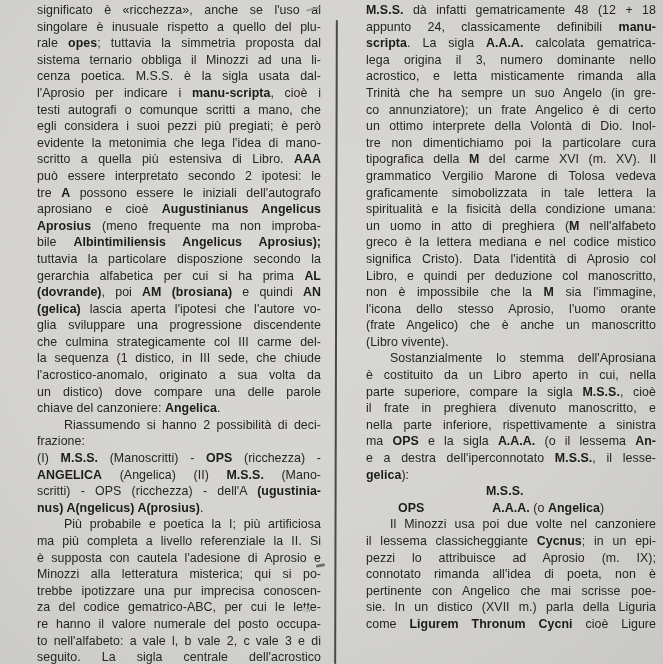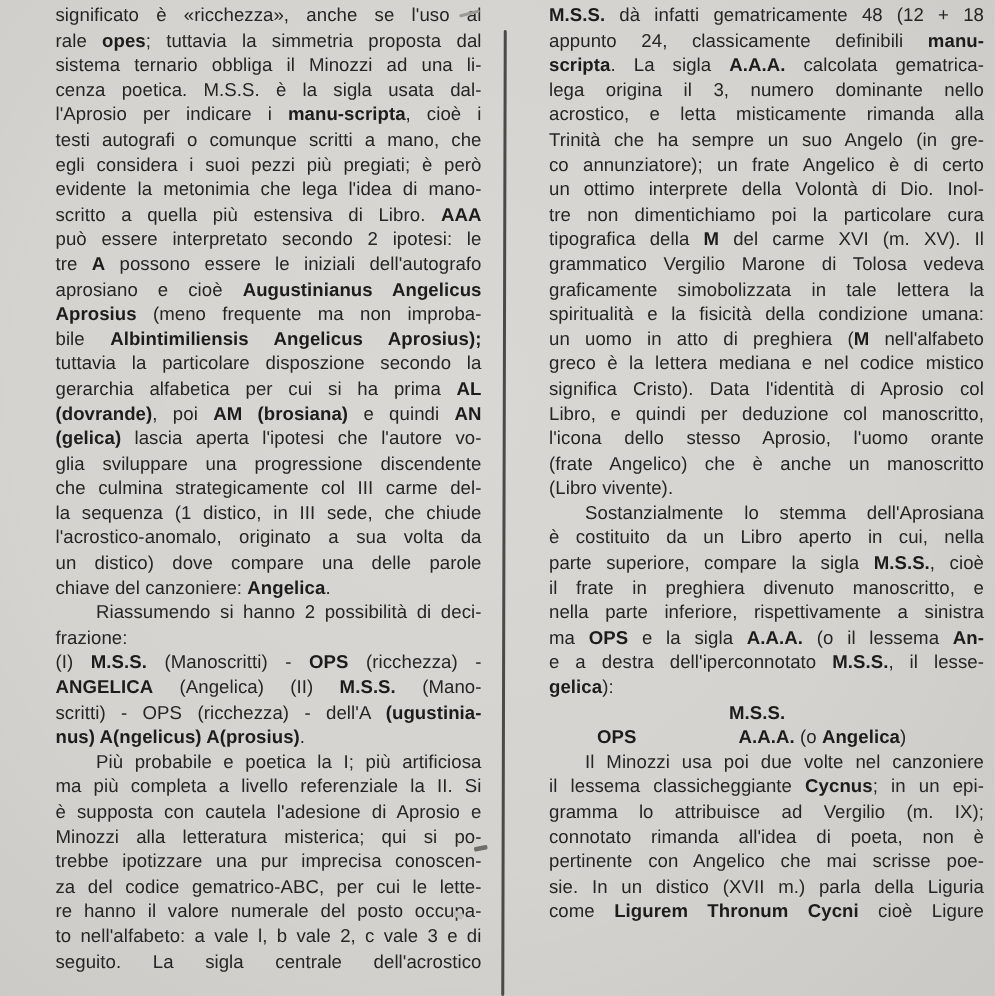--- a/index.html
+++ b/index.html
@@ -39,20 +39,21 @@
   .mark.m1{left:306px;top:8px;width:14px;height:2px;background:#9b9b96;transform:rotate(-14deg);}
   .mark.m2{left:316px;top:564px;width:9px;height:3px;background:#6e6e69;transform:rotate(-10deg);}
   .mark.m3{left:302px;top:608px;width:7px;height:4px;background:#bcbbb6;transform:rotate(24deg);}
 </style>
 </head>
 <body>
 
 <div class="page">
   <div class="col left">
       <div class="line j"><span>significato è «ricchezza», anche se l'uso al</span></div>
+      <div class="line j"><span>singolare è inusuale rispetto a quello del plu-</span></div>
       <div class="line j"><span>rale </span><span class="b">opes</span><span>; tuttavia la simmetria proposta dal</span></div>
       <div class="line j"><span>sistema ternario obbliga il Minozzi ad una li-</span></div>
       <div class="line j"><span>cenza poetica. M.S.S. è la sigla usata dal-</span></div>
       <div class="line j"><span>l'Aprosio per indicare i </span><span class="b">manu-scripta</span><span>, cioè i</span></div>
       <div class="line j"><span>testi autografi o comunque scritti a mano, che</span></div>
       <div class="line j"><span>egli considera i suoi pezzi più pregiati; è però</span></div>
       <div class="line j"><span>evidente la metonimia che lega l'idea di mano-</span></div>
       <div class="line j"><span>scritto a quella più estensiva di Libro. </span><span class="b">AAA</span></div>
       <div class="line j"><span>può essere interpretato secondo 2 ipotesi: le</span></div>
       <div class="line j"><span>tre </span><span class="b">A</span><span> possono essere le iniziali dell'autografo</span></div>
@@ -97,36 +98,37 @@
       <div class="line j"><span>un ottimo interprete della Volontà di Dio. Inol-</span></div>
       <div class="line j"><span>tre non dimentichiamo poi la particolare cura</span></div>
       <div class="line j"><span>tipografica della </span><span class="b">M</span><span> del carme XVI (m. XV). Il</span></div>
       <div class="line j"><span>grammatico Vergilio Marone di Tolosa vedeva</span></div>
       <div class="line j"><span>graficamente simobolizzata in tale lettera la</span></div>
       <div class="line j"><span>spiritualità e la fisicità della condizione umana:</span></div>
       <div class="line j"><span>un uomo in atto di preghiera (</span><span class="b">M</span><span> nell'alfabeto</span></div>
       <div class="line j"><span>greco è la lettera mediana e nel codice mistico</span></div>
       <div class="line j"><span>significa Cristo). Data l'identità di Aprosio col</span></div>
       <div class="line j"><span>Libro, e quindi per deduzione col manoscritto,</span></div>
+      <div class="line j"><span>non è impossibile che la </span><span class="b">M</span><span> sia l'immagine,</span></div>
       <div class="line j"><span>l'icona dello stesso Aprosio, l'uomo orante</span></div>
       <div class="line j"><span>(frate Angelico) che è anche un manoscritto</span></div>
       <div class="line"><span>(Libro vivente).</span></div>
       <div class="line j" style="padding-left: 24px;"><span>Sostanzialmente lo stemma dell'Aprosiana</span></div>
       <div class="line j"><span>è costituito da un Libro aperto in cui, nella</span></div>
       <div class="line j"><span>parte superiore, compare la sigla </span><span class="b">M.S.S.</span><span>, cioè</span></div>
       <div class="line j"><span>il frate in preghiera divenuto manoscritto, e</span></div>
       <div class="line j"><span>nella parte inferiore, rispettivamente a sinistra</span></div>
       <div class="line j"><span>ma </span><span class="b">OPS</span><span> e la sigla </span><span class="b">A.A.A.</span><span> (o il lessema </span><span class="b">An-</span></div>
       <div class="line j"><span>e a destra dell'iperconnotato </span><span class="b">M.S.S.</span><span>, il lesse-</span></div>
       <div class="line"><span class="b">gelica</span><span>):</span></div>
       <div class="line"><span class="b" style="margin-left: 120px;">M.S.S.</span></div>
       <div class="line"><span class="b" style="margin-left: 32px;">OPS</span><span class="b" style="margin-left: 68px;">A.A.A.</span><span> (o </span><span class="b">Angelica</span><span>)</span></div>
       <div class="line j" style="padding-left: 24px;"><span>Il Minozzi usa poi due volte nel canzoniere</span></div>
       <div class="line j"><span>il lessema classicheggiante </span><span class="b">Cycnus</span><span>; in un epi-</span></div>
-      <div class="line j"><span>gramma lo attribuisce ad Vergilio (m. IX);</span></div>
+      <div class="line j"><span>pezzi lo attribuisce ad Aprosio (m. IX);</span></div>
       <div class="line j"><span>connotato rimanda all'idea di poeta, non è</span></div>
       <div class="line j"><span>pertinente con Angelico che mai scrisse poe-</span></div>
       <div class="line j"><span>sie. In un distico (XVII m.) parla della Liguria</span></div>
       <div class="line j"><span>come </span><span class="b">Ligurem Thronum Cycni</span><span> cioè Ligure</span></div>
     </div>
   <div class="mark m1"></div>
   <div class="mark m2"></div>
   <div class="mark m3"></div>
 </div>
 

